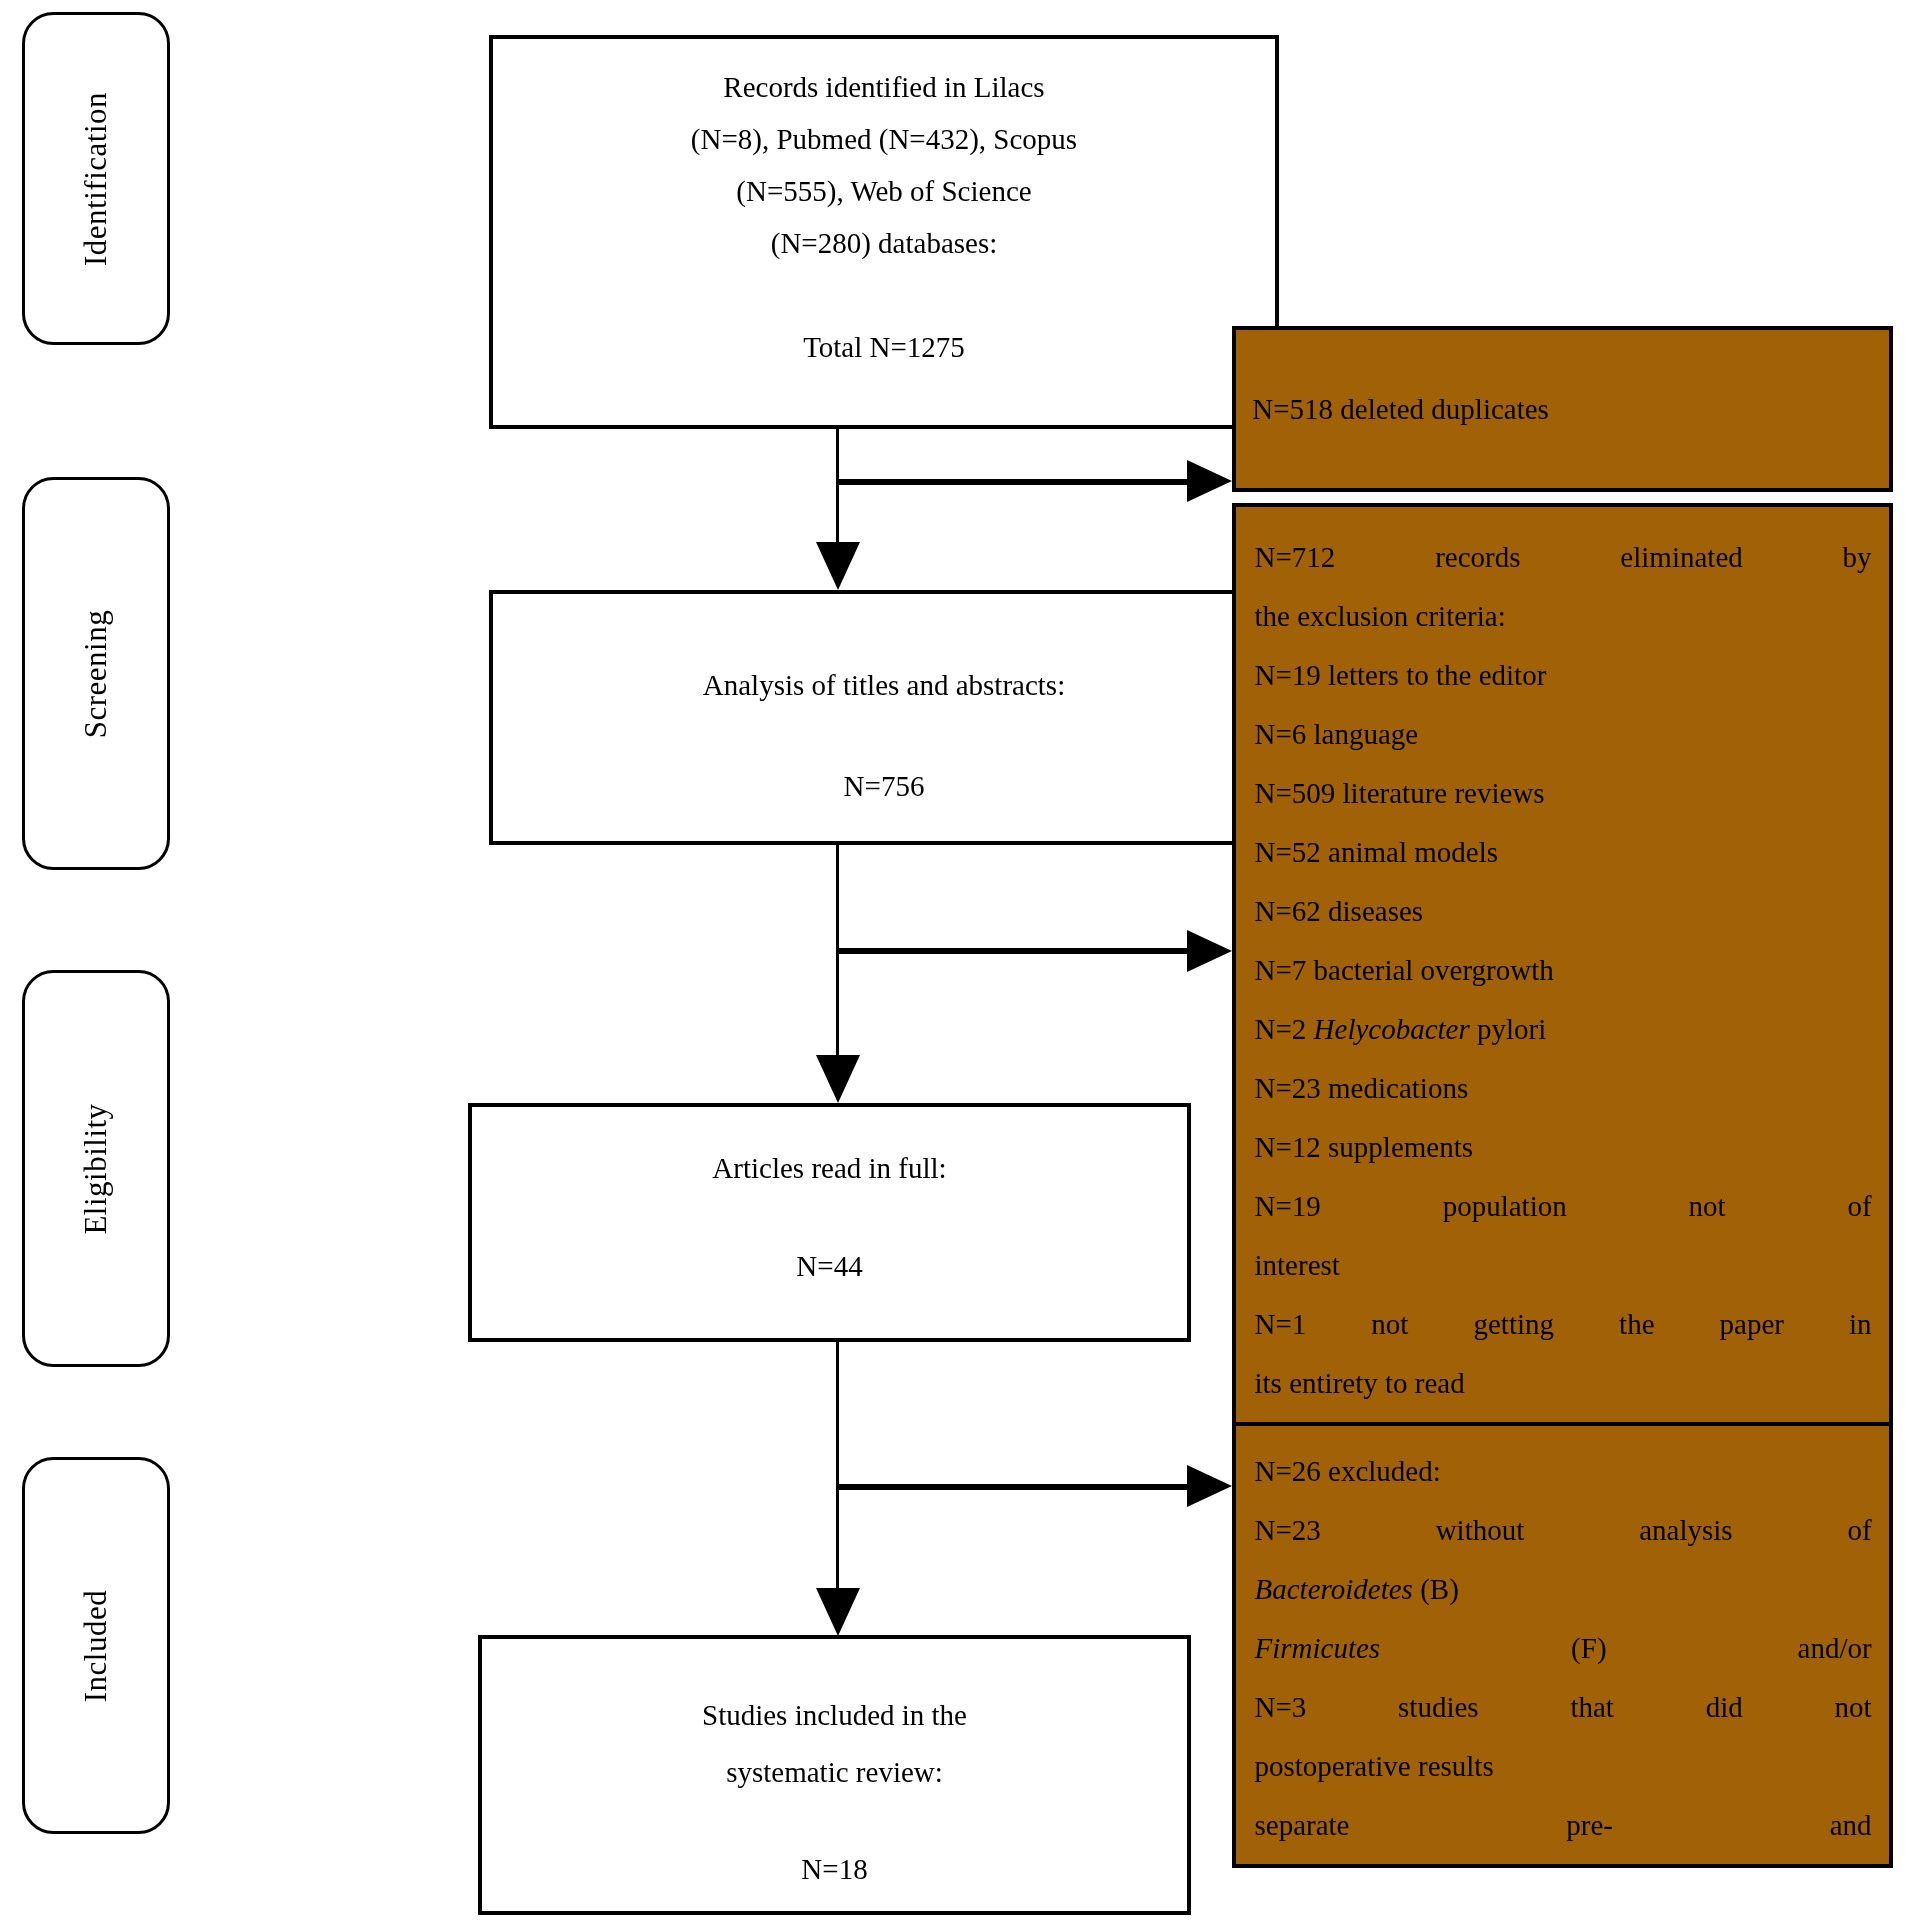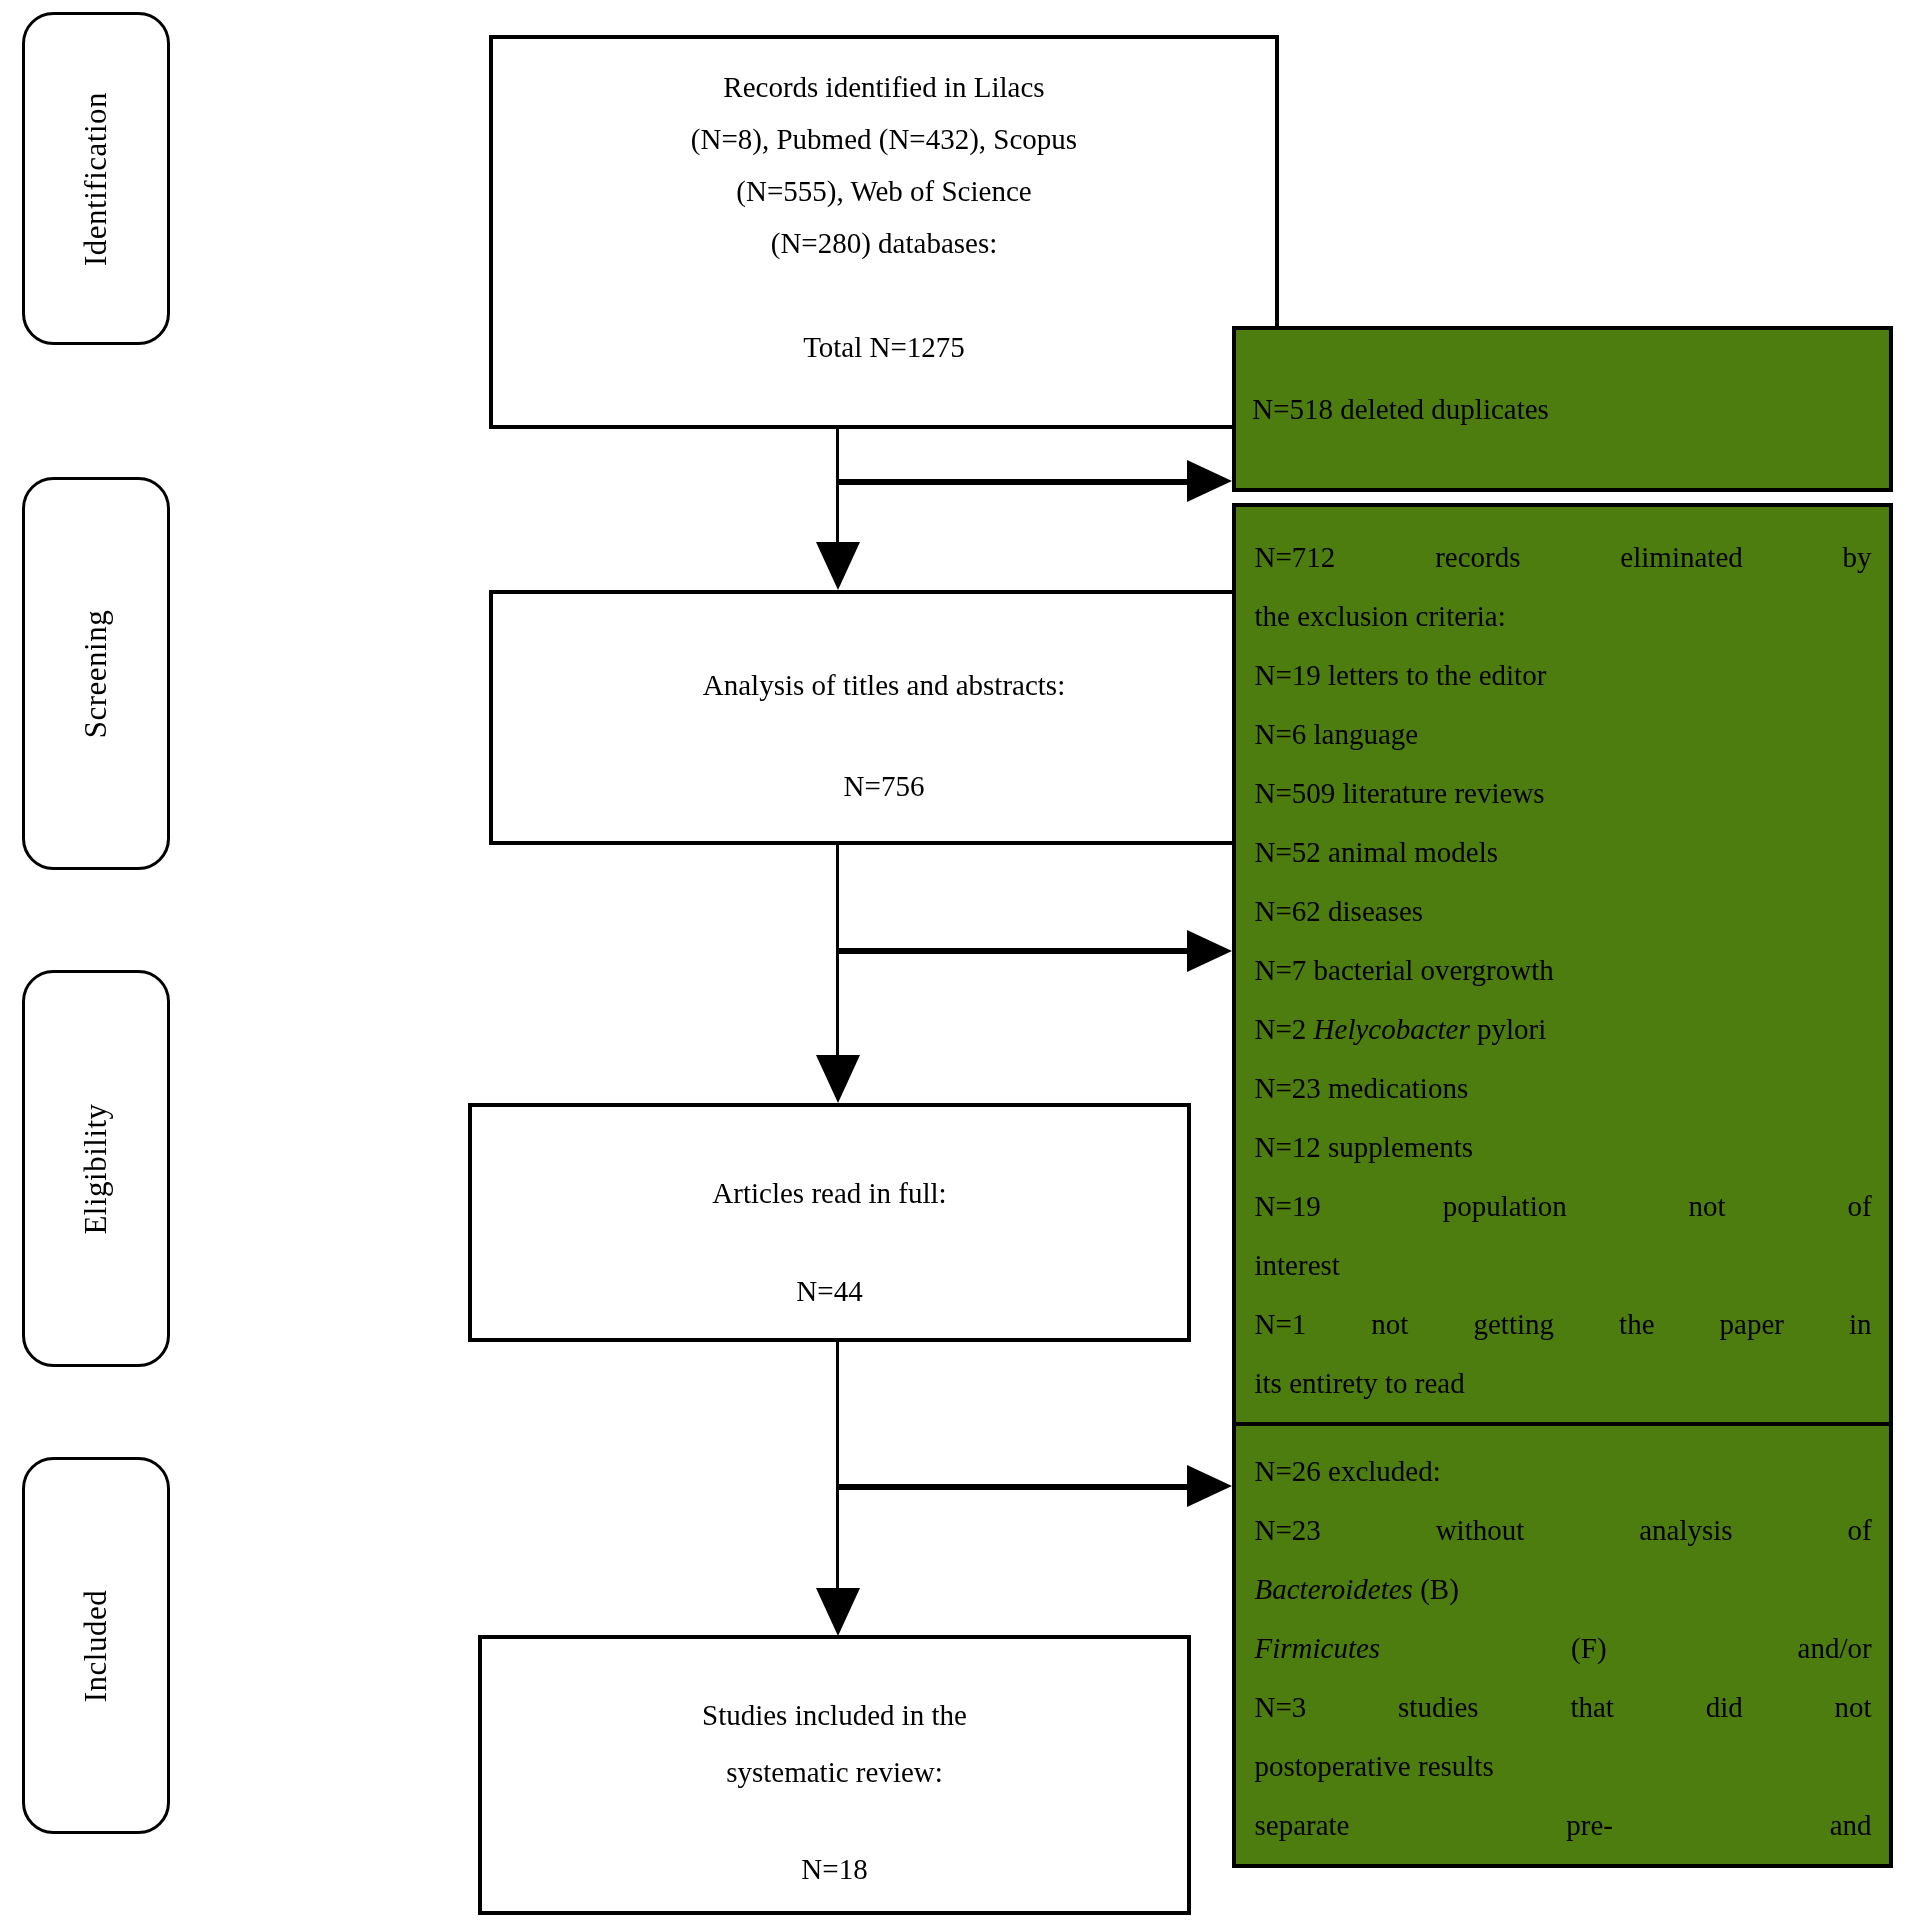--- a/index.html
+++ b/index.html
@@ -47,21 +47,21 @@
     text-align: center;
     font-size: 29px;
   }
   .cbox .cline { line-height: 52px; }
 
   
   .rbox {
     position: absolute;
     left: 1232px;
     width: 661px;
-    background: #4d7c0f;
+    background: #a16207;
     border: 4.3px solid #000000;
     font-size: 29px;
   }
   .xline {
     line-height: 59px;
     white-space: nowrap;
   }
   .just {
     white-space: normal;
     text-align: justify;
@@ -125,21 +125,21 @@
     <div class="cline">(N=555), Web of Science</div>
     <div class="cline">(N=280) databases:</div>
     <div class="cline" style="margin-top:52px;">Total N=1275</div>
   </div>
 
   <div class="cbox" style="top:590px; height:255px; padding-top:65px;">
     <div class="cline">Analysis of titles and abstracts:</div>
     <div class="cline" style="margin-top:49px;">N=756</div>
   </div>
 
-  <div class="cbox" style="left:468px; width:723px; top:1103px; height:239px; padding-top:60px;">
+  <div class="cbox" style="left:468px; width:723px; top:1103px; height:239px; padding-top:35px;">
     <div class="cline">Articles read in full:</div>
     <div class="cline" style="margin-top:46px;">N=44</div>
   </div>
 
   <div class="cbox" style="left:478px; width:713px; top:1635px; height:280px; padding-top:48px;">
     <div class="cline" style="line-height:57px;">Studies included in the</div>
     <div class="cline" style="line-height:57px;">systematic review:</div>
     <div class="cline" style="margin-top:42px;">N=18</div>
   </div>
 

